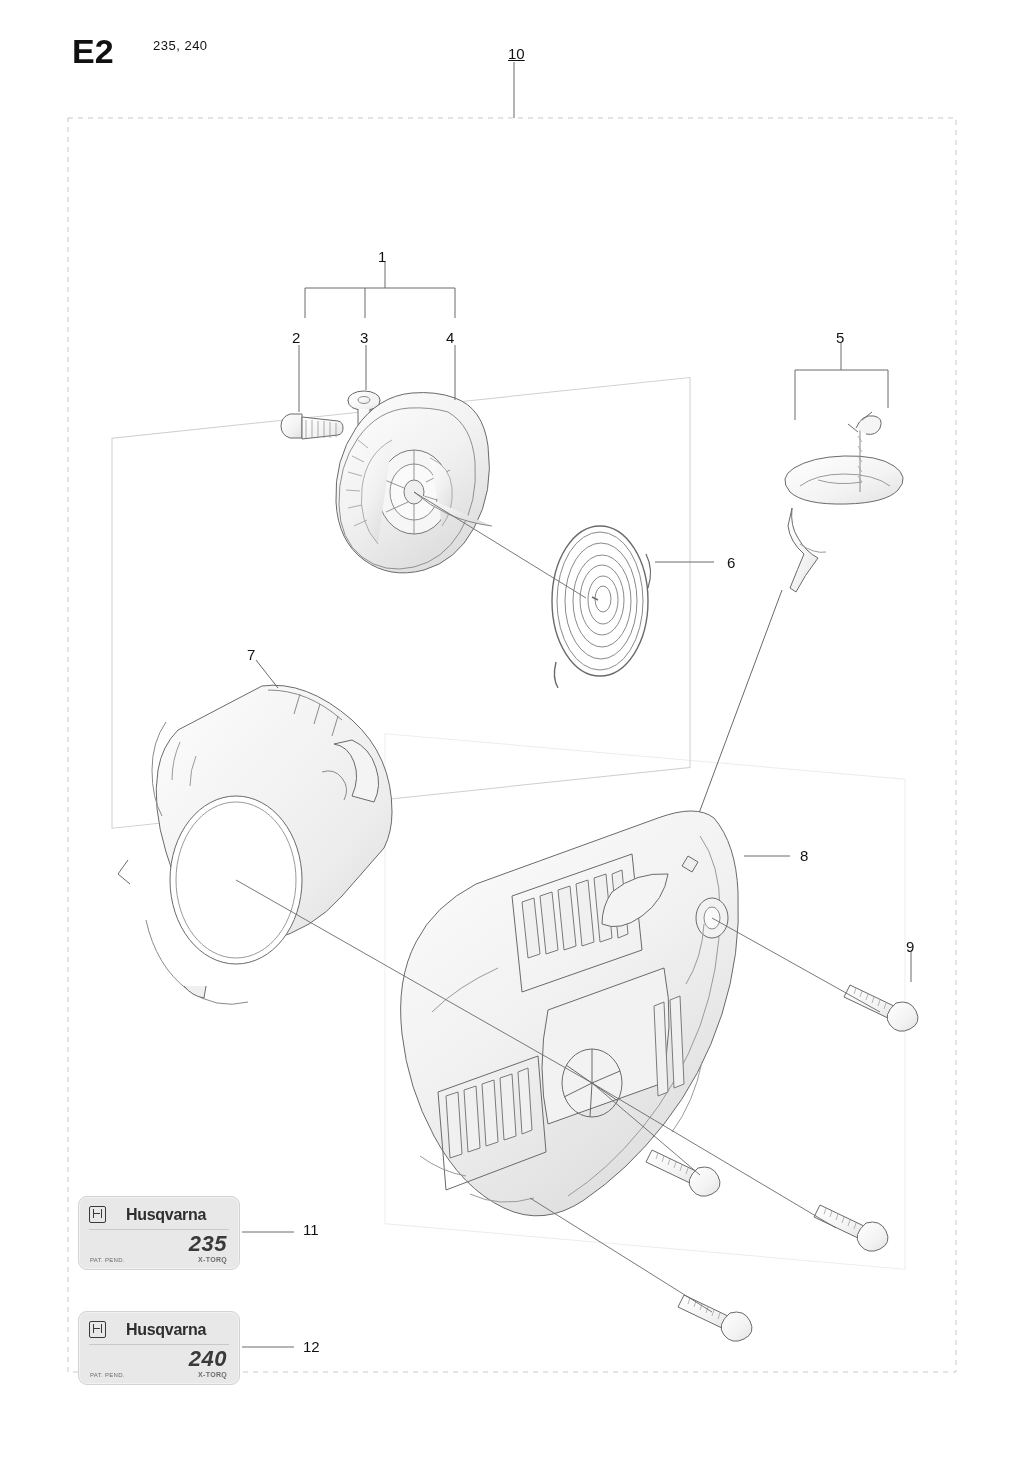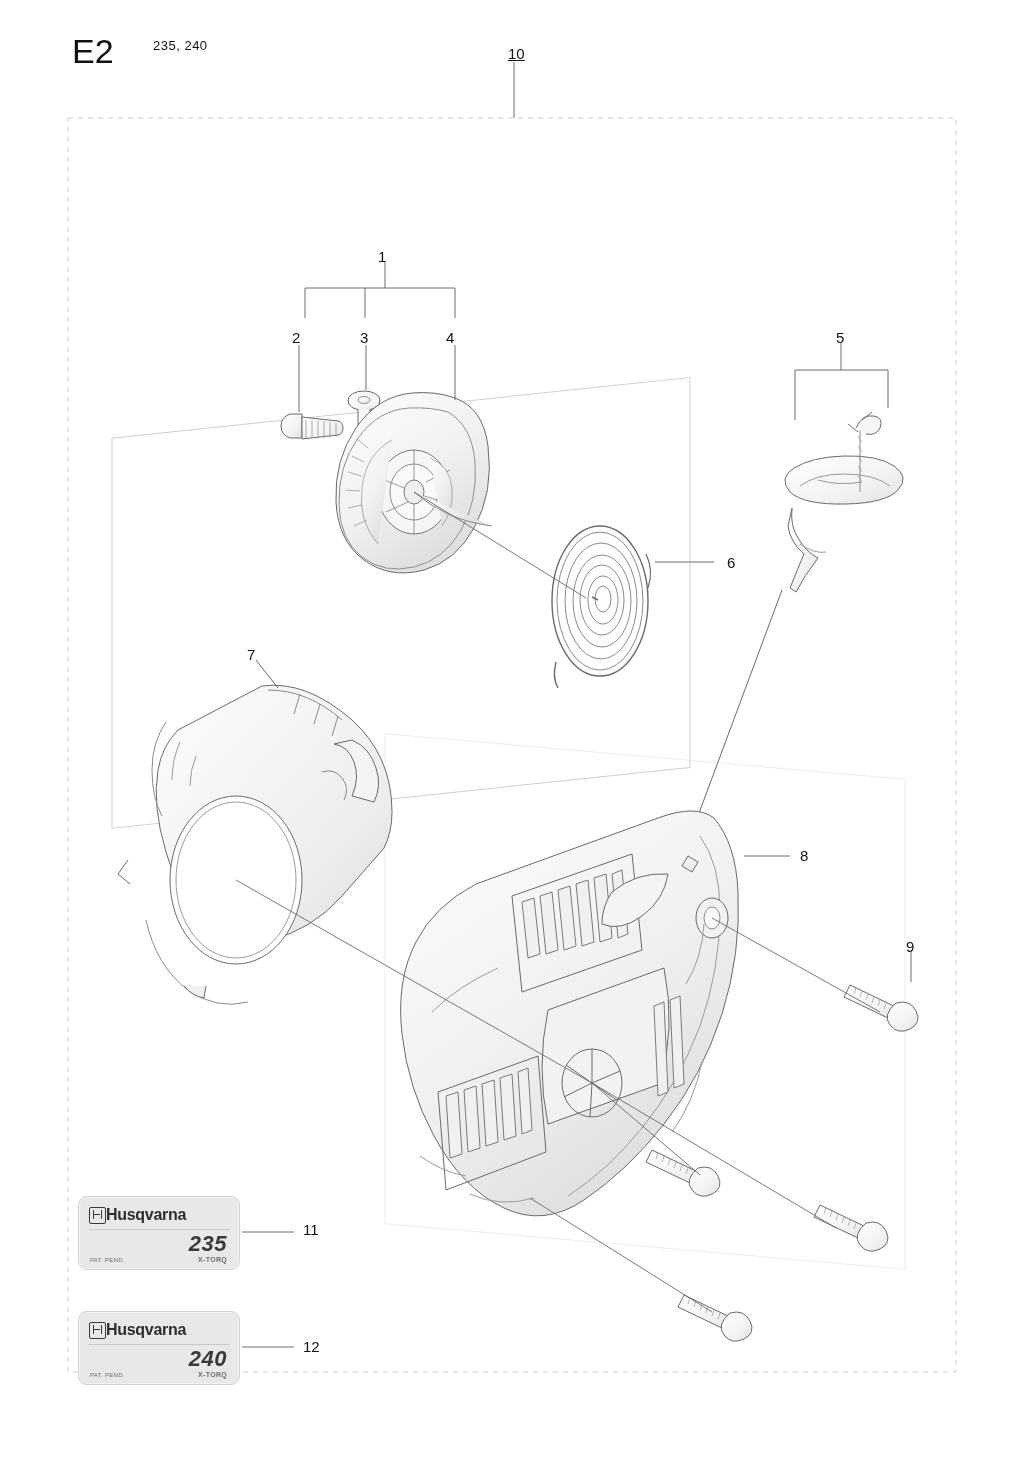--- a/index.html
+++ b/index.html
@@ -17,21 +17,21 @@
   }
   #sheet {
     position: absolute;
     inset: 0;
   }
   .page-code {
     position: absolute;
     left: 72px;
     top: 32px;
     font-size: 34px;
-    font-weight: normal;
+    font-weight: bold;
     letter-spacing: 0px;
     font-family: "Liberation Sans", sans-serif;
   }
   .models {
     position: absolute;
     left: 138px;
     top: 38px;
     font-size: 13px;
     letter-spacing: 0.5px;
     margin-left: 15px;
@@ -57,22 +57,22 @@
     background: #e8e8e8;
     border: 1px solid #d2d2d2;
     box-shadow: inset 0 0 0 1px #f2f2f2;
     overflow: hidden;
   }
   .decal .brandrow {
     position: absolute;
     left: 10px;
     top: 9px;
     display: flex;
-    align-items: flex-end;
-    gap: 0;
+    align-items: flex-start;
+    gap: 20px;
   }
   .decal .crown {
     width: 15px;
     height: 15px;
     border: 1.6px solid #3a3a3a;
     border-radius: 2px;
     position: relative;
     background: #e8e8e8;
   }
   .decal .crown:before {

